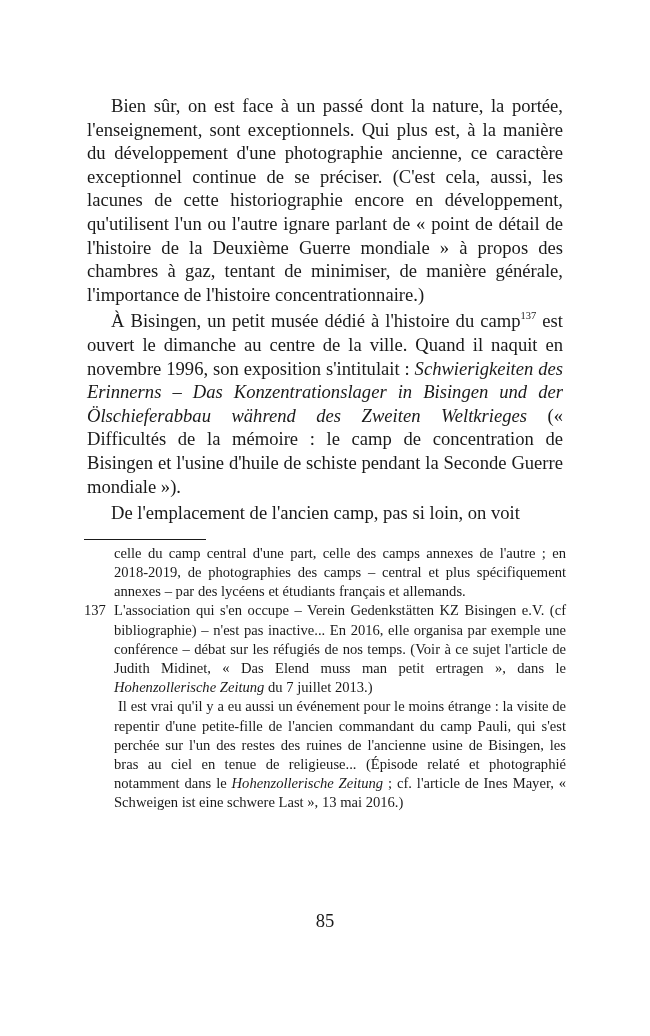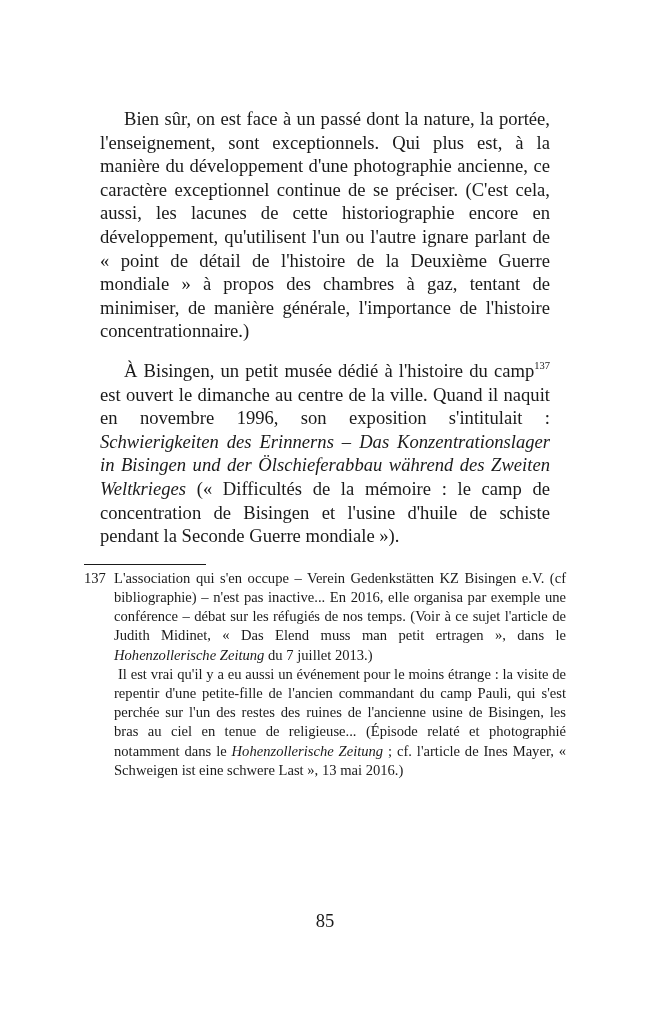--- a/index.html
+++ b/index.html
@@ -1,41 +1,45 @@
 <!DOCTYPE html>
 <html><head>
 <meta charset="utf-8">
 <style>
   html, body { margin:0; padding:0; background:#ffffff; }
   body { width:650px; height:1036px; position:relative; overflow:hidden;
          font-family:"Liberation Serif", "DejaVu Serif", serif; color:#1a1a1a; }
   .page { position:absolute; left:84px; top:91px; width:482px; }
-  .body-text p { margin:16px; font-size:18.6px; line-height:23.6px; text-align:justify; text-indent:24px; }
+  .body-text p { margin:3px; font-size:18.6px; line-height:23.6px; text-align:justify; text-indent:24px; }
   sup.fn { font-size:10.5px; line-height:0; vertical-align:super; position:relative; top:-1px; }
   .rule { width:122px; height:0; border-top:1px solid #1a1a1a; margin:14px 0 4px 0; }
   .notes { font-size:14.6px; line-height:19.2px; }
   .note { position:relative; padding-left:30px; text-align:justify; }
   .note p { margin:0; text-align:justify; }
   .note .num { position:absolute; left:0; top:0; }
   .note p.para2 { text-indent:4px; }
   .page-number { position:absolute; left:0; width:650px; top:910px; text-align:center; font-size:18.6px; }
   i { font-style:italic; }
 </style>
 </head>
 <body>
 
 <div class="page">
   <div class="body-text">
     <p>Bien sûr, on est face à un passé dont la nature, la portée, l'enseignement, sont exceptionnels. Qui plus est, à la manière du développement d'une photographie ancienne, ce caractère exceptionnel continue de se préciser. (C'est cela, aussi, les lacunes de cette historiographie encore en développement, qu'utilisent l'un ou l'autre ignare parlant de « point de détail de l'histoire de la Deuxième Guerre mondiale » à propos des chambres à gaz, tentant de minimiser, de manière générale, l'importance de l'histoire concentrationnaire.)</p>
     <p><span>À Bisingen, un petit musée dédié à l'histoire du camp</span><sup class="fn">137</sup><span> est ouvert le dimanche au centre de la ville. Quand il naquit en novembre 1996, son exposition s'intitulait : </span><i>Schwierigkeiten des Erinnerns – Das Konzentrationslager in Bisingen und der Ölschieferabbau während des Zweiten Weltkrieges</i><span> (« Difficultés de la mémoire : le camp de concentration de Bisingen et l'usine d'huile de schiste pendant la Seconde Guerre mondiale »).</span></p>
+    <p>De l'emplacement de l'ancien camp, pas si loin, on voit</p>
   </div>
 
   <div class="rule"></div>
 
   <div class="notes">
+    <div class="note">
+      <p>celle du camp central d'une part, celle des camps annexes de l'autre ; en 2018-2019, de photographies des camps – central et plus spécifiquement annexes – par des lycéens et étudiants français et allemands.</p>
+    </div>
     <div class="note">
       <span class="num">137</span>
       <p><span>L'association qui s'en occupe – Verein Gedenkstätten KZ Bisingen e.V. (cf bibliographie) – n'est pas inactive... En 2016, elle organisa par exemple une conférence – débat sur les réfugiés de nos temps. (Voir à ce sujet l'article de Judith Midinet, « Das Elend muss man petit ertragen », dans le </span><i>Hohenzollerische Zeitung</i><span> du 7 juillet 2013.)</span></p>
       <p class="para2"><span>Il est vrai qu'il y a eu aussi un événement pour le moins étrange : la visite de repentir d'une petite-fille de l'ancien commandant du camp Pauli, qui s'est perchée sur l'un des restes des ruines de l'ancienne usine de Bisingen, les bras au ciel en tenue de religieuse... (Épisode relaté et photographié notamment dans le </span><i>Hohenzollerische Zeitung</i><span> ; cf. l'article de Ines Mayer, « Schweigen ist eine schwere Last », 13 mai 2016.)</span></p>
     </div>
   </div>
 </div>
 
 <div class="page-number">85</div>
 

